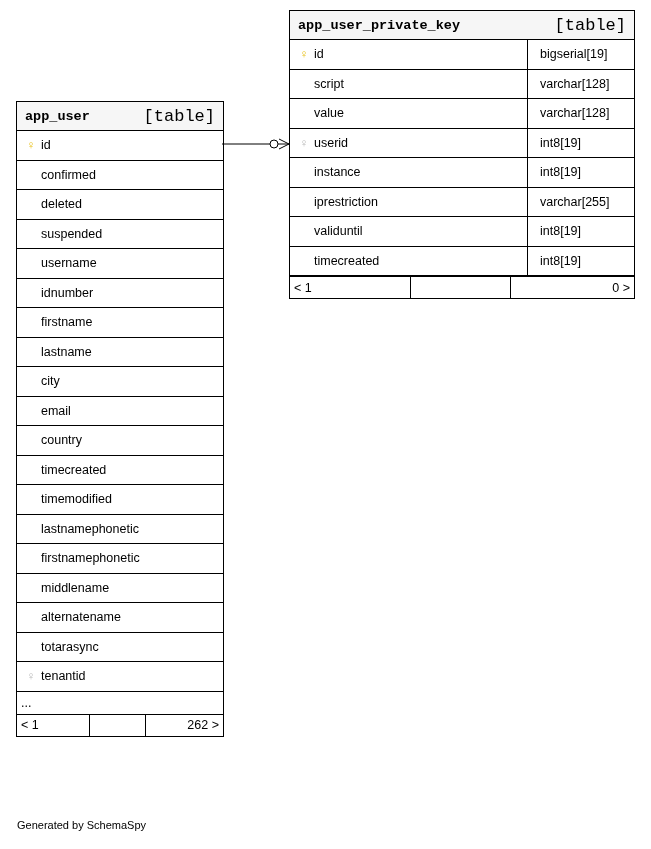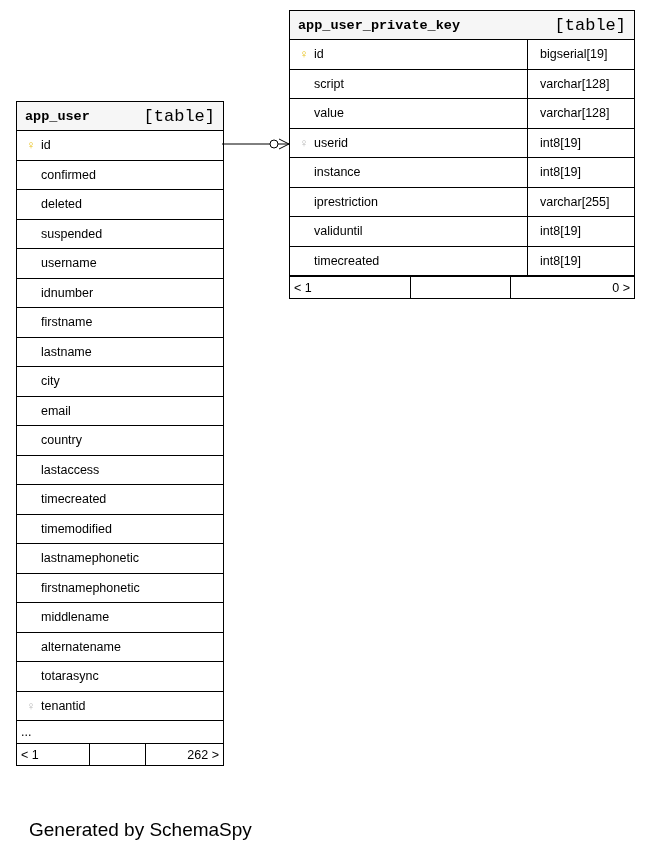--- a/index.html
+++ b/index.html
@@ -161,23 +161,22 @@
     left: 222px;
     top: 128px;
     width: 72px;
     height: 40px;
   }
 
   .credit {
     position: absolute;
     left: 17px;
     top: 819px;
-    font-size: 19px;
-    color: #000000;
-    margin-left: 12px;
+    font-size: 11px;
+    color: #000000;
   }
 </style>
 </head>
 <body>
 
 <div class="canvas">
 
   <div class="table-box" id="table-app-user">
     <div class="table-header">
       <span class="table-title">app_user</span>
@@ -243,26 +242,20 @@
     <div class="row">
       <span class="col-name">
         <span class="key-slot"></span>
         <span>email</span>
       </span>
     </div>
     <div class="row">
       <span class="col-name">
         <span class="key-slot"></span>
         <span>country</span>
-      </span>
-    </div>
-    <div class="row">
-      <span class="col-name">
-        <span class="key-slot"></span>
-        <span>lastaccess</span>
       </span>
     </div>
     <div class="row">
       <span class="col-name">
         <span class="key-slot"></span>
         <span>timecreated</span>
       </span>
     </div>
     <div class="row">
       <span class="col-name">

